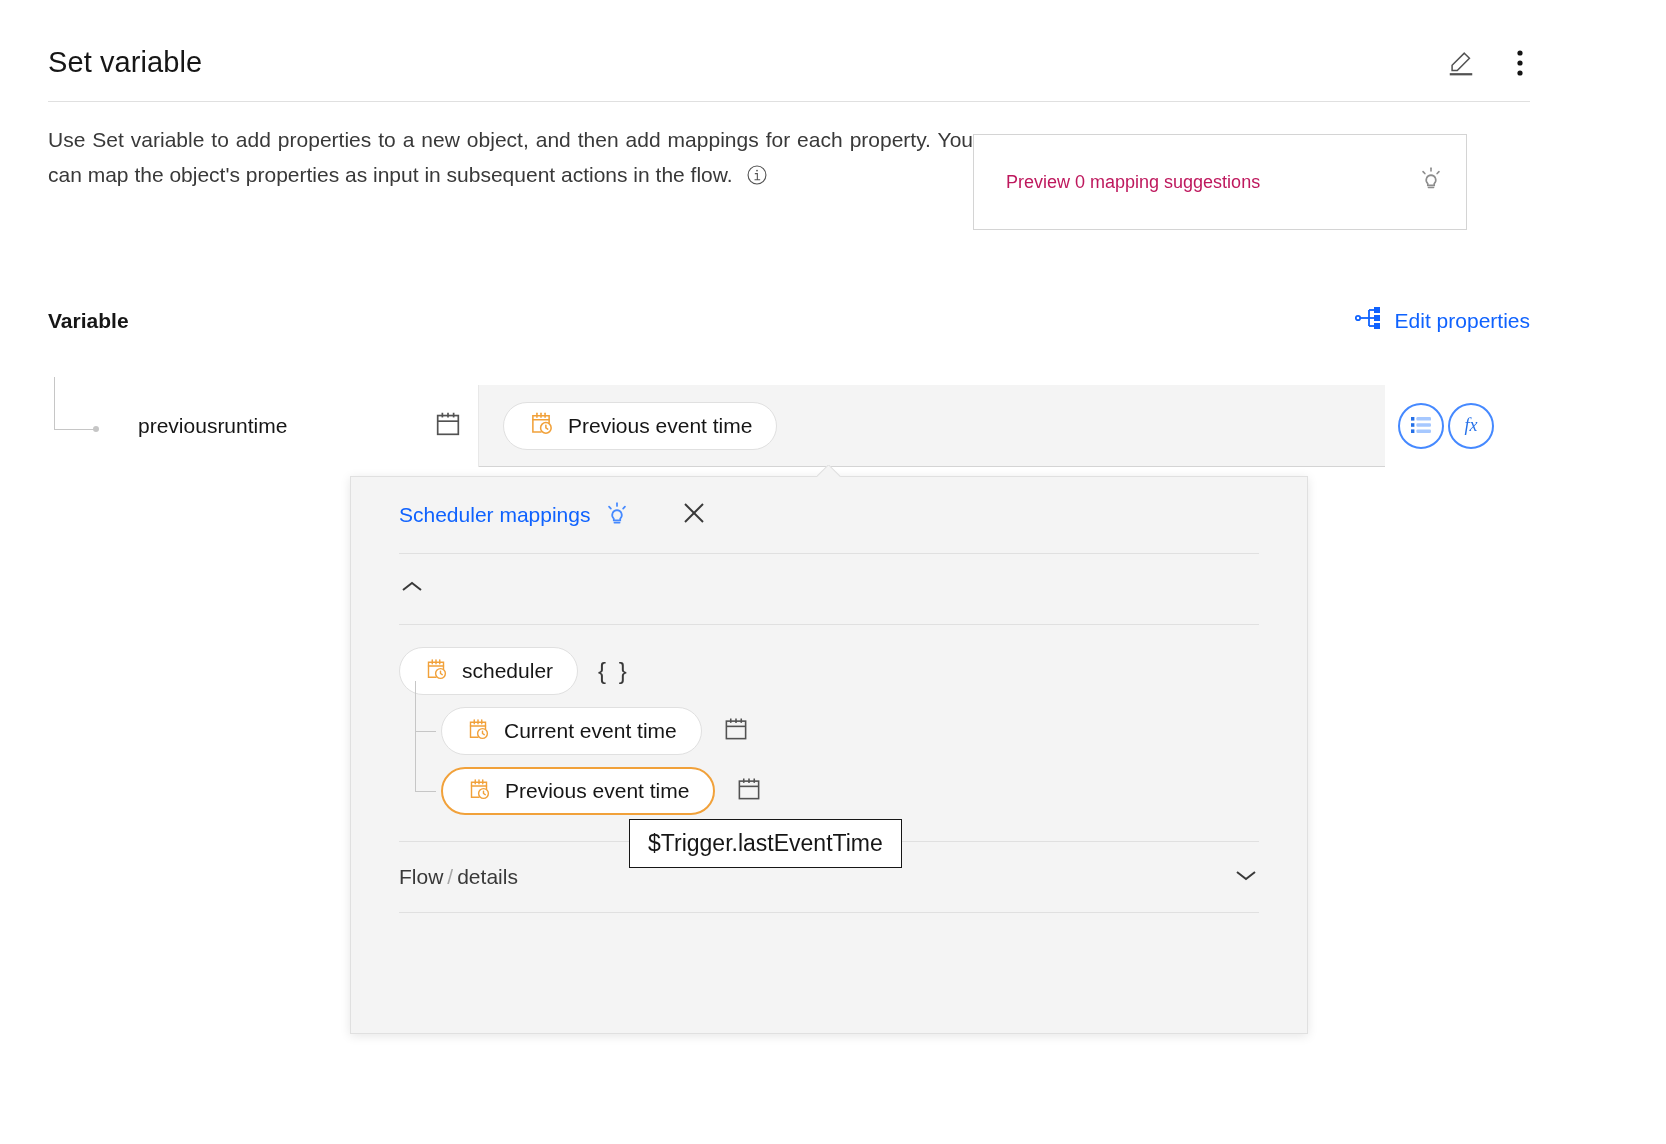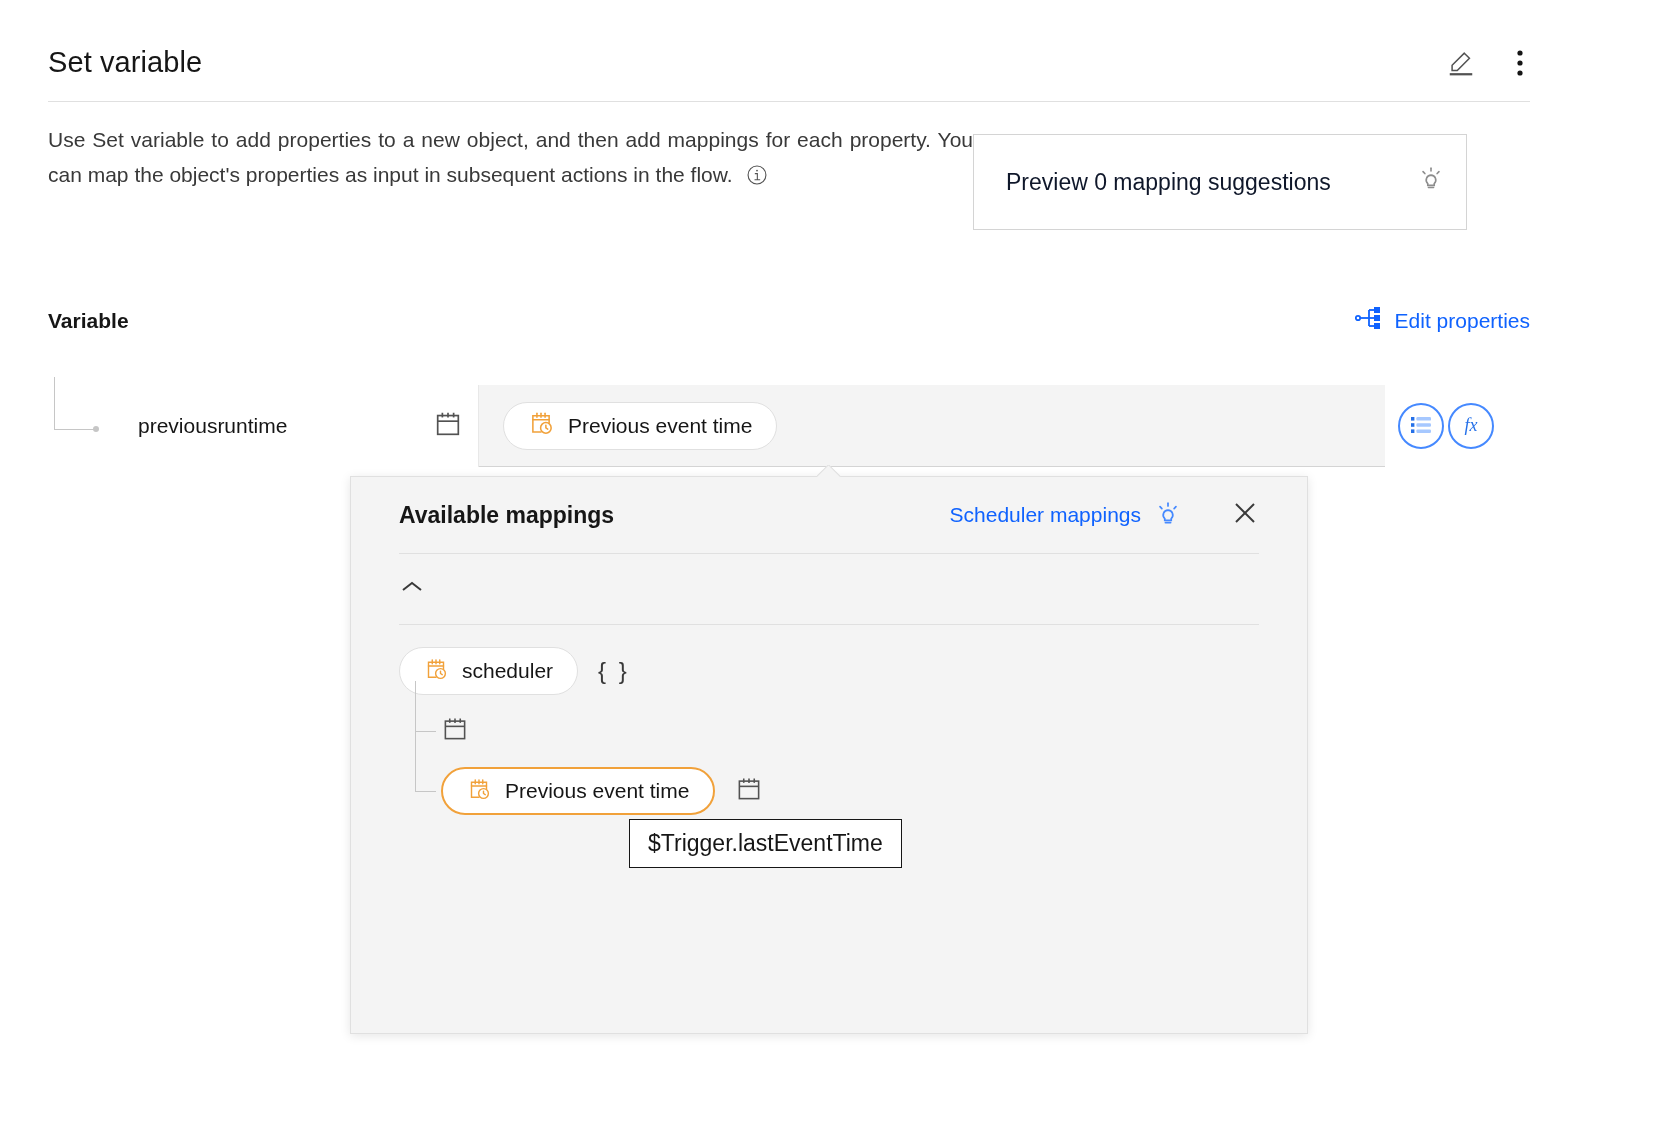--- a/index.html
+++ b/index.html
@@ -82,22 +82,22 @@
     border: 1px solid #d4d4d4;
     background: #ffffff;
     display: flex;
     align-items: center;
     justify-content: space-between;
     padding: 0 22px 0 32px;
     box-sizing: border-box;
     margin-top: 12px;
   }
   .preview-label {
-    font-size: 23px;
-    color: #0f172a;
+    font-size: 18px;
+    color: #be185d;
   }
 
   
   .variable-row {
     position: absolute;
     left: 48px;
     top: 305px;
     width: 1482px;
     display: flex;
     align-items: center;
@@ -474,21 +474,20 @@
         </svg>
       </span>
     </button>
   </div>
 </div>
 
 <div class="mappings-panel">
   <span class="panel-caret"></span>
 
   <div class="mappings-header">
-    <span class="mappings-title">Available mappings</span>
     <span class="suggested-link">Scheduler mappings</span>
     <span class="hdr-bulb">
       <svg width="26" height="28" viewBox="0 0 24 26" fill="none" stroke="#4589ff" stroke-width="1.6" stroke-linecap="round">
         <path d="M12 8.5 a4.5 4.5 0 0 0 -3 7.8 V18 h6 v-1.7 a4.5 4.5 0 0 0 -3 -7.8 z"></path>
         <line x1="9.6" y1="20" x2="14.4" y2="20"></line>
         <line x1="12" y1="2" x2="12" y2="4.6"></line>
         <line x1="4.6" y1="5.2" x2="6.3" y2="7"></line>
         <line x1="19.4" y1="5.2" x2="17.7" y2="7"></line>
       </svg>
     </span>
@@ -524,20 +523,34 @@
             <circle cx="22" cy="22" r="6.5"></circle>
             <path d="M22 18.8 V22 L24.3 23.6"></path>
           </svg>
         </span>
         <span>scheduler</span>
       </span>
       <span class="braces">{ }</span>
     </div>
 
     <div class="tree-node child">
+      <span class="chip">
+        <span>
+          <svg width="24" height="24" viewBox="0 0 32 32" fill="none" stroke="#f1a13a" stroke-width="1.9" stroke-linecap="round">
+            <path d="M26 16 V7 H6 V27 H16"></path>
+            <line x1="6" y1="12" x2="26" y2="12"></line>
+            <line x1="11" y1="4" x2="11" y2="9"></line>
+            <line x1="16" y1="4" x2="16" y2="9"></line>
+            <line x1="21" y1="4" x2="21" y2="9"></line>
+            <circle cx="22" cy="22" r="6.5"></circle>
+            <path d="M22 18.8 V22 L24.3 23.6"></path>
+          </svg>
+        </span>
+        <span>Current event time</span>
+      </span>
       <span>
         <svg width="28" height="28" viewBox="0 0 32 32" fill="none" stroke="#525252" stroke-width="1.8">
           <rect x="5" y="7" width="22" height="20"></rect>
           <line x1="5" y1="13" x2="27" y2="13"></line>
           <line x1="10" y1="4" x2="10" y2="9"></line>
           <line x1="16" y1="4" x2="16" y2="9"></line>
           <line x1="22" y1="4" x2="22" y2="9"></line>
         </svg>
       </span>
     </div>
@@ -562,15 +575,25 @@
           <rect x="5" y="7" width="22" height="20"></rect>
           <line x1="5" y1="13" x2="27" y2="13"></line>
           <line x1="10" y1="4" x2="10" y2="9"></line>
           <line x1="16" y1="4" x2="16" y2="9"></line>
           <line x1="22" y1="4" x2="22" y2="9"></line>
         </svg>
       </span>
     </div>
   </div>
 
+  <div class="flow-details-row">
+    <span class="breadcrumb-text">
+      <span>Flow</span><span class="sep">/</span><span>details</span>
+    </span>
+    <span>
+      <svg width="26" height="16" viewBox="0 0 26 16" fill="none" stroke="#393939" stroke-width="2">
+        <polyline points="4,5 13,12 22,5"></polyline>
+      </svg>
+    </span>
+  </div>
 </div>
 
 <div class="tooltip">$Trigger.lastEventTime</div>
 
 </body></html>

